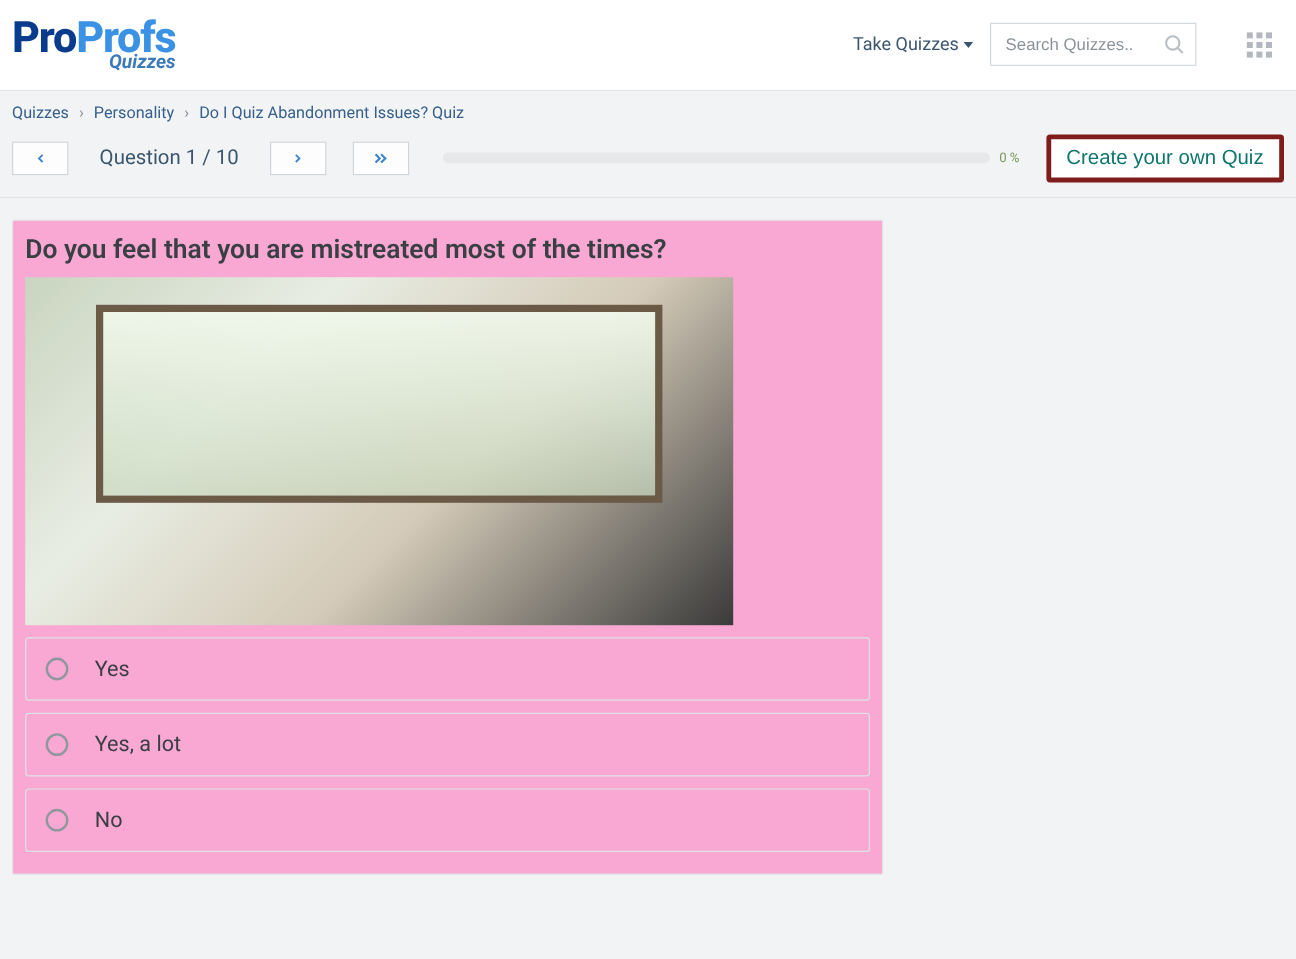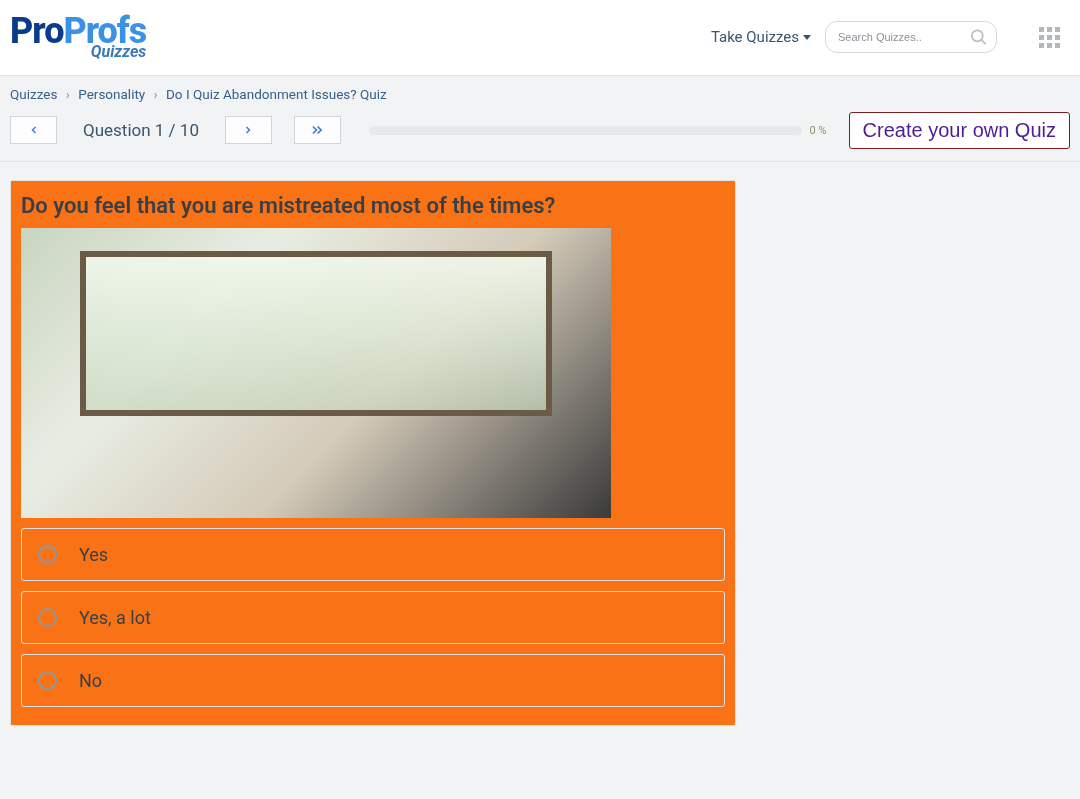--- a/index.html
+++ b/index.html
@@ -8,36 +8,36 @@
 .logo{display:flex;flex-direction:column;align-items:flex-end;line-height:.9}
 .logo-top{font-size:36px;font-weight:800;letter-spacing:-1px}
 .logo-top .pro1{color:#0a3b8c}
 .logo-top .pro2{color:#3b92e4}
 .logo-sub{font-size:16px;font-weight:700;color:#3b7ab8;font-style:italic;margin-top:-2px}
 .header-right{display:flex;align-items:center;gap:14px}
 .take-link{color:#3a556e;font-size:15px;text-decoration:none;display:flex;align-items:center;gap:4px}
 .caret{display:inline-block;width:0;height:0;border-left:4px solid transparent;border-right:4px solid transparent;border-top:5px solid #3a556e}
 .btn-primary{background:#3a8ed8;color:#fff;border:none;border-radius:4px;padding:9px 14px;font-size:15px;cursor:pointer}
 .search-wrap{position:relative}
-.search-input{width:172px;padding:9px 34px 9px 12px;border:1px solid #d3d8dc;border-radius:12px;font-size:11px;color:#000000}
+.search-input{width:172px;padding:9px 34px 9px 12px;border:1px solid #d3d8dc;border-radius:0;font-size:14px;color:#000000}
 .search-input::placeholder{color:#8b9299}
 .search-icon{position:absolute;right:9px;top:50%;transform:translateY(-50%);color:#b8bfc4}
 .apps-icon{display:grid;grid-template-columns:repeat(3,5px);grid-template-rows:repeat(3,5px);gap:3px;cursor:pointer;margin-left:28px;margin-right:10px}
 .apps-icon span{background:#b2b8bd;width:5px;height:5px}
 .breadcrumb{padding:10px 10px 8px;font-size:13.5px;color:#365f8c}
 .breadcrumb a{color:#365f8c;text-decoration:none}
 .breadcrumb .sep{margin:0 5px;color:#8b9299}
 .toolbar{padding:2px 10px 12px;display:flex;align-items:center;gap:22px;border-bottom:1px solid #e3e3e3}
 .nav-btn{width:47px;height:28px;border:1px solid #cfd5da;background:#fdfdfd;display:flex;align-items:center;justify-content:center;cursor:pointer;color:#3b82d0}
 .q-count{color:#3a556e;font-size:17px;margin:0 4px}
 .progress-wrap{flex:1;display:flex;align-items:center;gap:8px;margin-left:6px}
 .progress-bar{flex:1;height:9px;border-radius:5px;background:#e6e8ea;position:relative;overflow:hidden}
 .progress-pct{font-size:11px;color:#7d9a5e}
-.create-own{border:1px solid #7f1d1d;color:#4c1d95;background:#fff;padding:6px 13px;font-size:20px;border-radius:3px;cursor:pointer}
-.card{background:#f97316;margin:18px 10px;border:1px solid #e3e3e3;border-radius:2px;padding:12px 10px 18px;max-width:726px}
+.create-own{border:4px solid #7f1d1d;color:#0f766e;background:#fff;padding:6px 13px;font-size:17px;border-radius:3px;cursor:pointer}
+.card{background:#f9a8d4;margin:18px 10px;border:1px solid #e3e3e3;border-radius:2px;padding:12px 10px 18px;max-width:726px}
 .question-title{font-size:22px;color:#3a3f44;font-weight:600;margin-bottom:10px}
 .question-image{width:590px;height:290px;display:block;margin-bottom:10px;background:linear-gradient(135deg,#c9d5c0 0%,#e8ede3 30%,#d4cab8 60%,#3a3a3a 100%);position:relative;overflow:hidden}
 .question-image::before{content:"";position:absolute;left:10%;right:10%;top:8%;bottom:35%;background:linear-gradient(180deg,rgba(240,248,235,.9),rgba(200,215,190,.7));border:6px solid #6b5a45}
 .option{border:1px solid #dde1e4;border-radius:3px;padding:15px 16px;margin-top:10px;display:flex;align-items:center;gap:22px;cursor:pointer}
 .option:first-of-type{margin-top:10px}
 .radio{width:19px;height:19px;border:2px solid #8f979d;border-radius:50%;flex-shrink:0}
 .option-label{font-size:18px;color:#3a3f44}
 svg{display:block}
 </style>
 </head>

